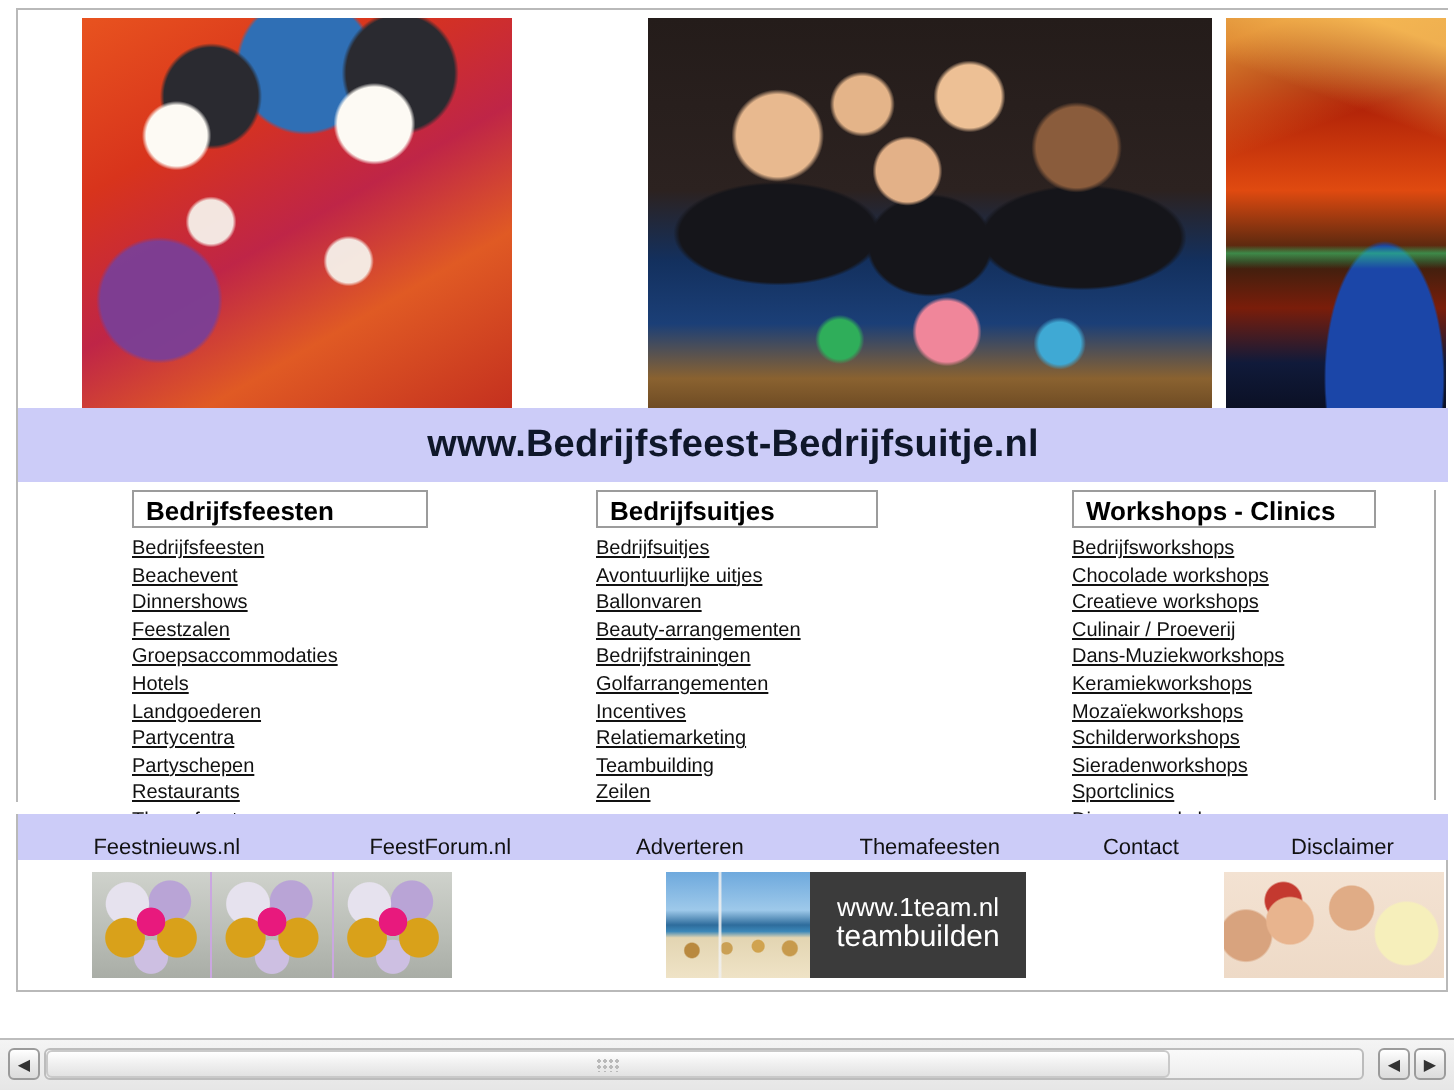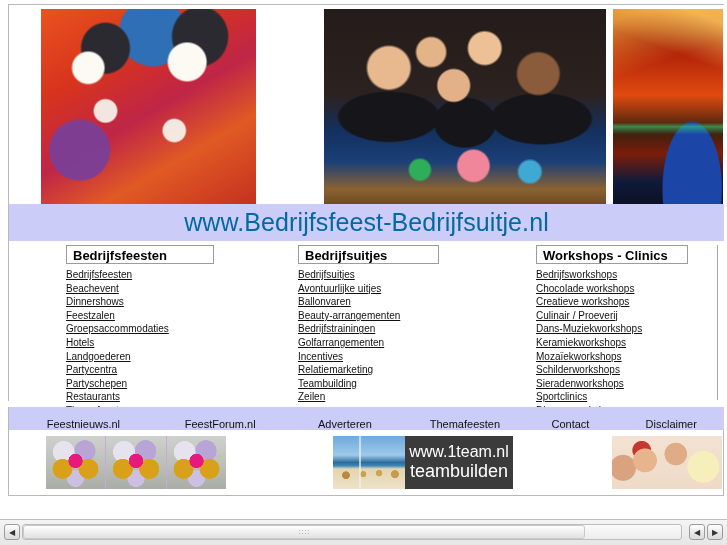--- a/index.html
+++ b/index.html
@@ -119,24 +119,25 @@
     width: 716px;
     height: 37px;
     background: #ccccf8;
     border-left: 1px solid #b9b9b9;
     box-sizing: border-box;
     display: flex;
     align-items: center;
     justify-content: center;
   }
   #site-title {
-    font-size: 25px;
-    color: #0369a1;
+    font-size: 19px;
+    color: #0f172a;
     letter-spacing: .1px;
     white-space: nowrap;
+    font-weight: bold;
   }
 
   
   #columns {
     position: absolute;
     left: 8px; top: 241px;
     width: 716px;
     height: 160px;
     background: #ffffff;
     border-left: 1px solid #b9b9b9;
@@ -269,22 +270,22 @@
   #banner-1team .plate {
     flex: 1;
     background: #3b3b3b;
     color: #ffffff;
     display: flex;
     flex-direction: column;
     align-items: center;
     justify-content: center;
     line-height: 1.12;
   }
-  #banner-1team .plate .l1 { font-size: 16px; }
-  #banner-1team .plate .l2 { font-size: 18px; }
+  #banner-1team .plate .l1 { font-size: 13px; }
+  #banner-1team .plate .l2 { font-size: 15px; }
 
   #banner-party {
     background:
       linear-gradient(to bottom, #f3e2d2 0%, #eedac7 100%);
     position: relative;
   }
   #banner-party::after {
     content: "";
     position: absolute; inset: 0;
     background:

